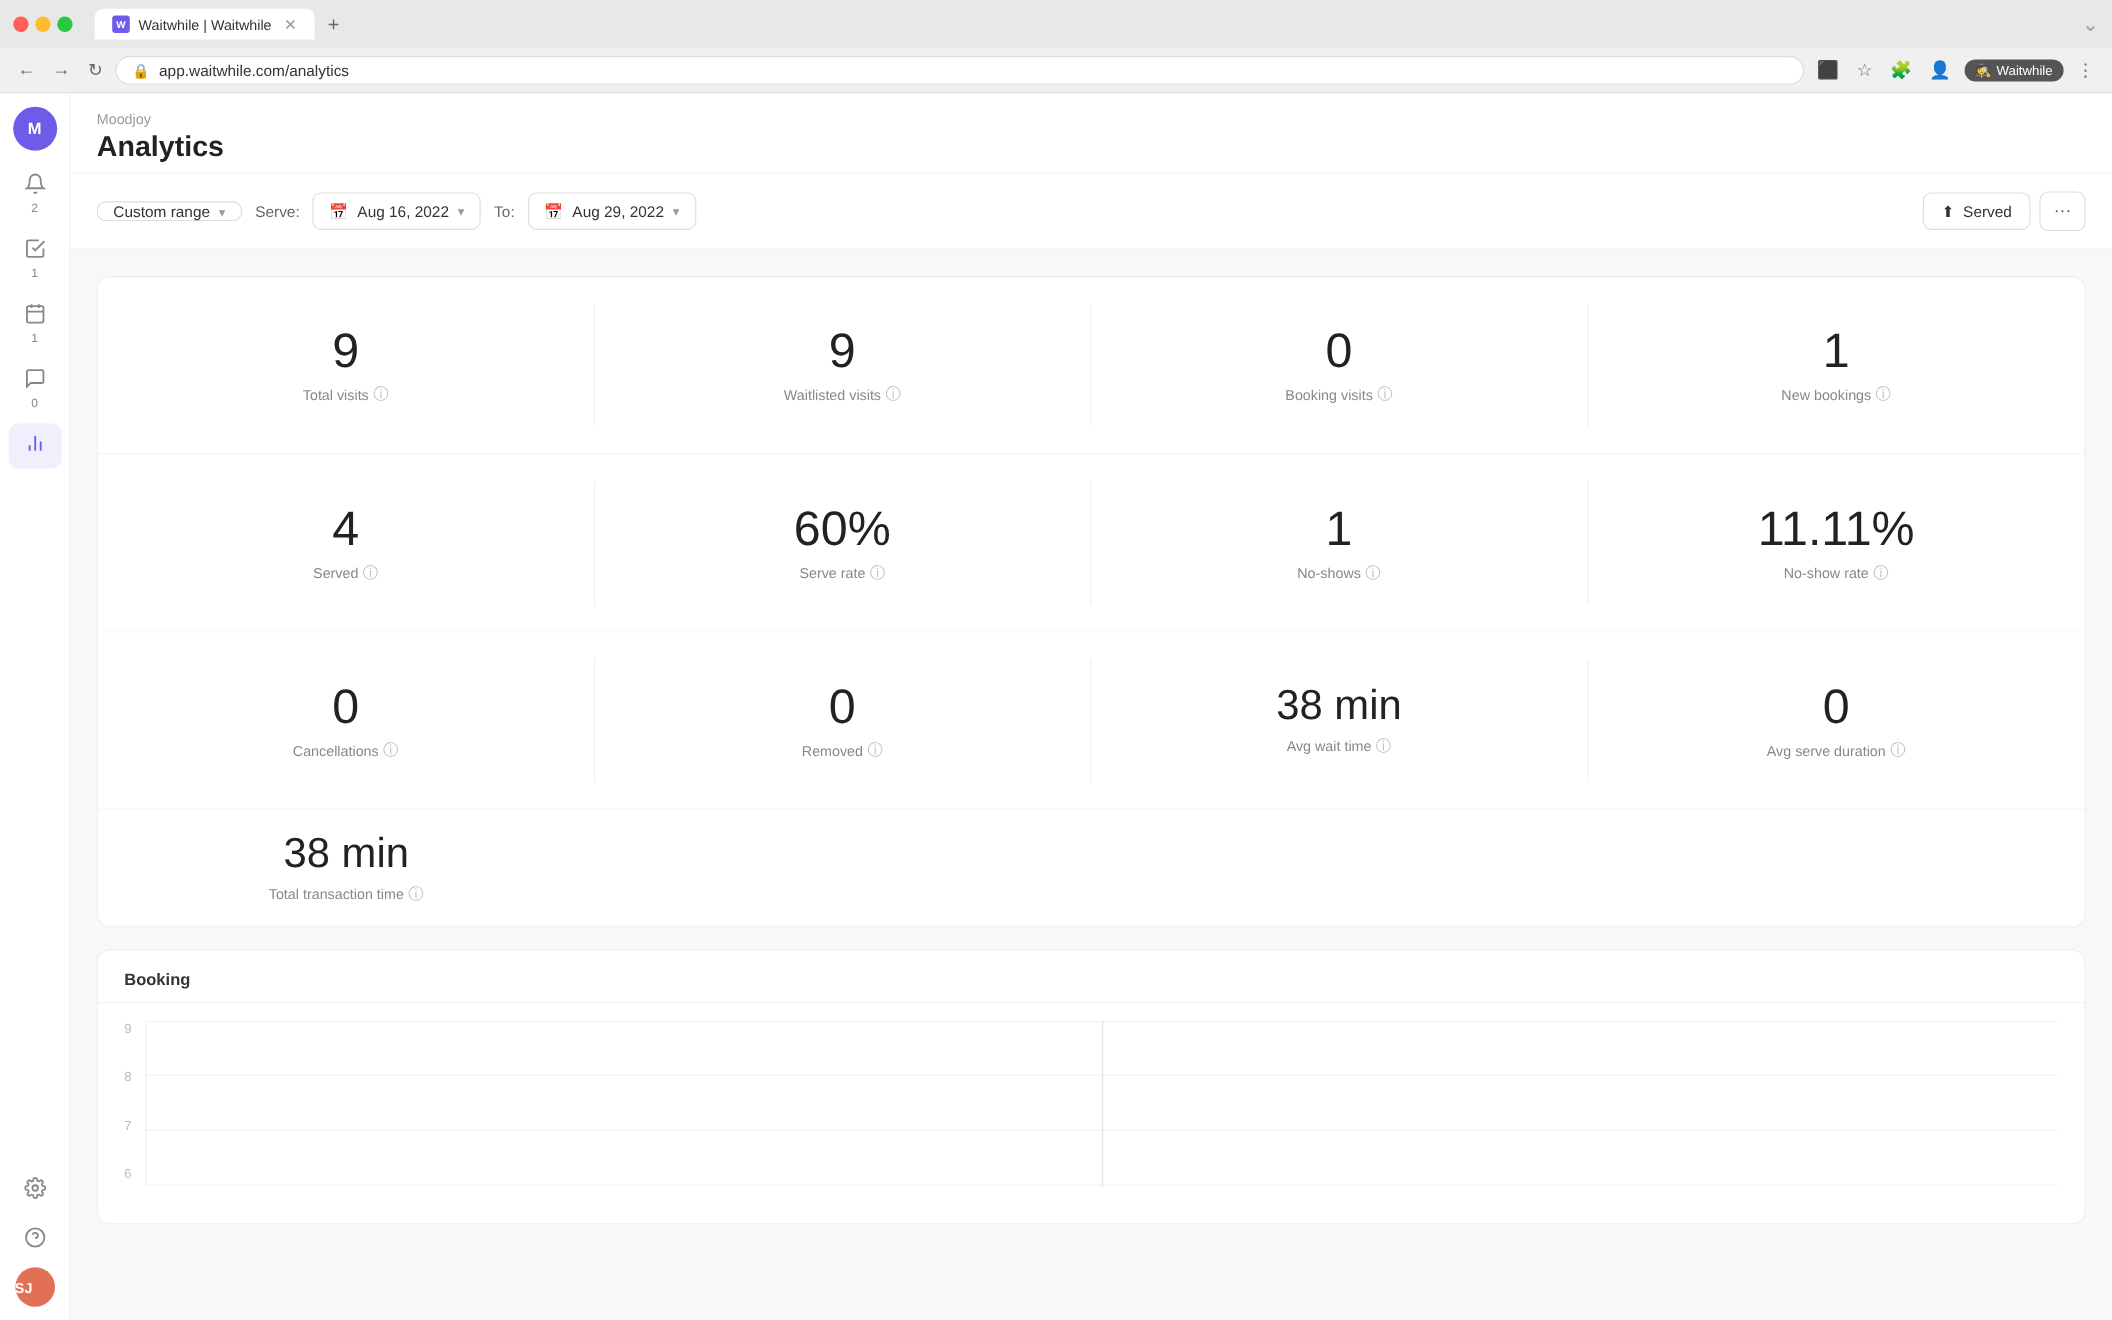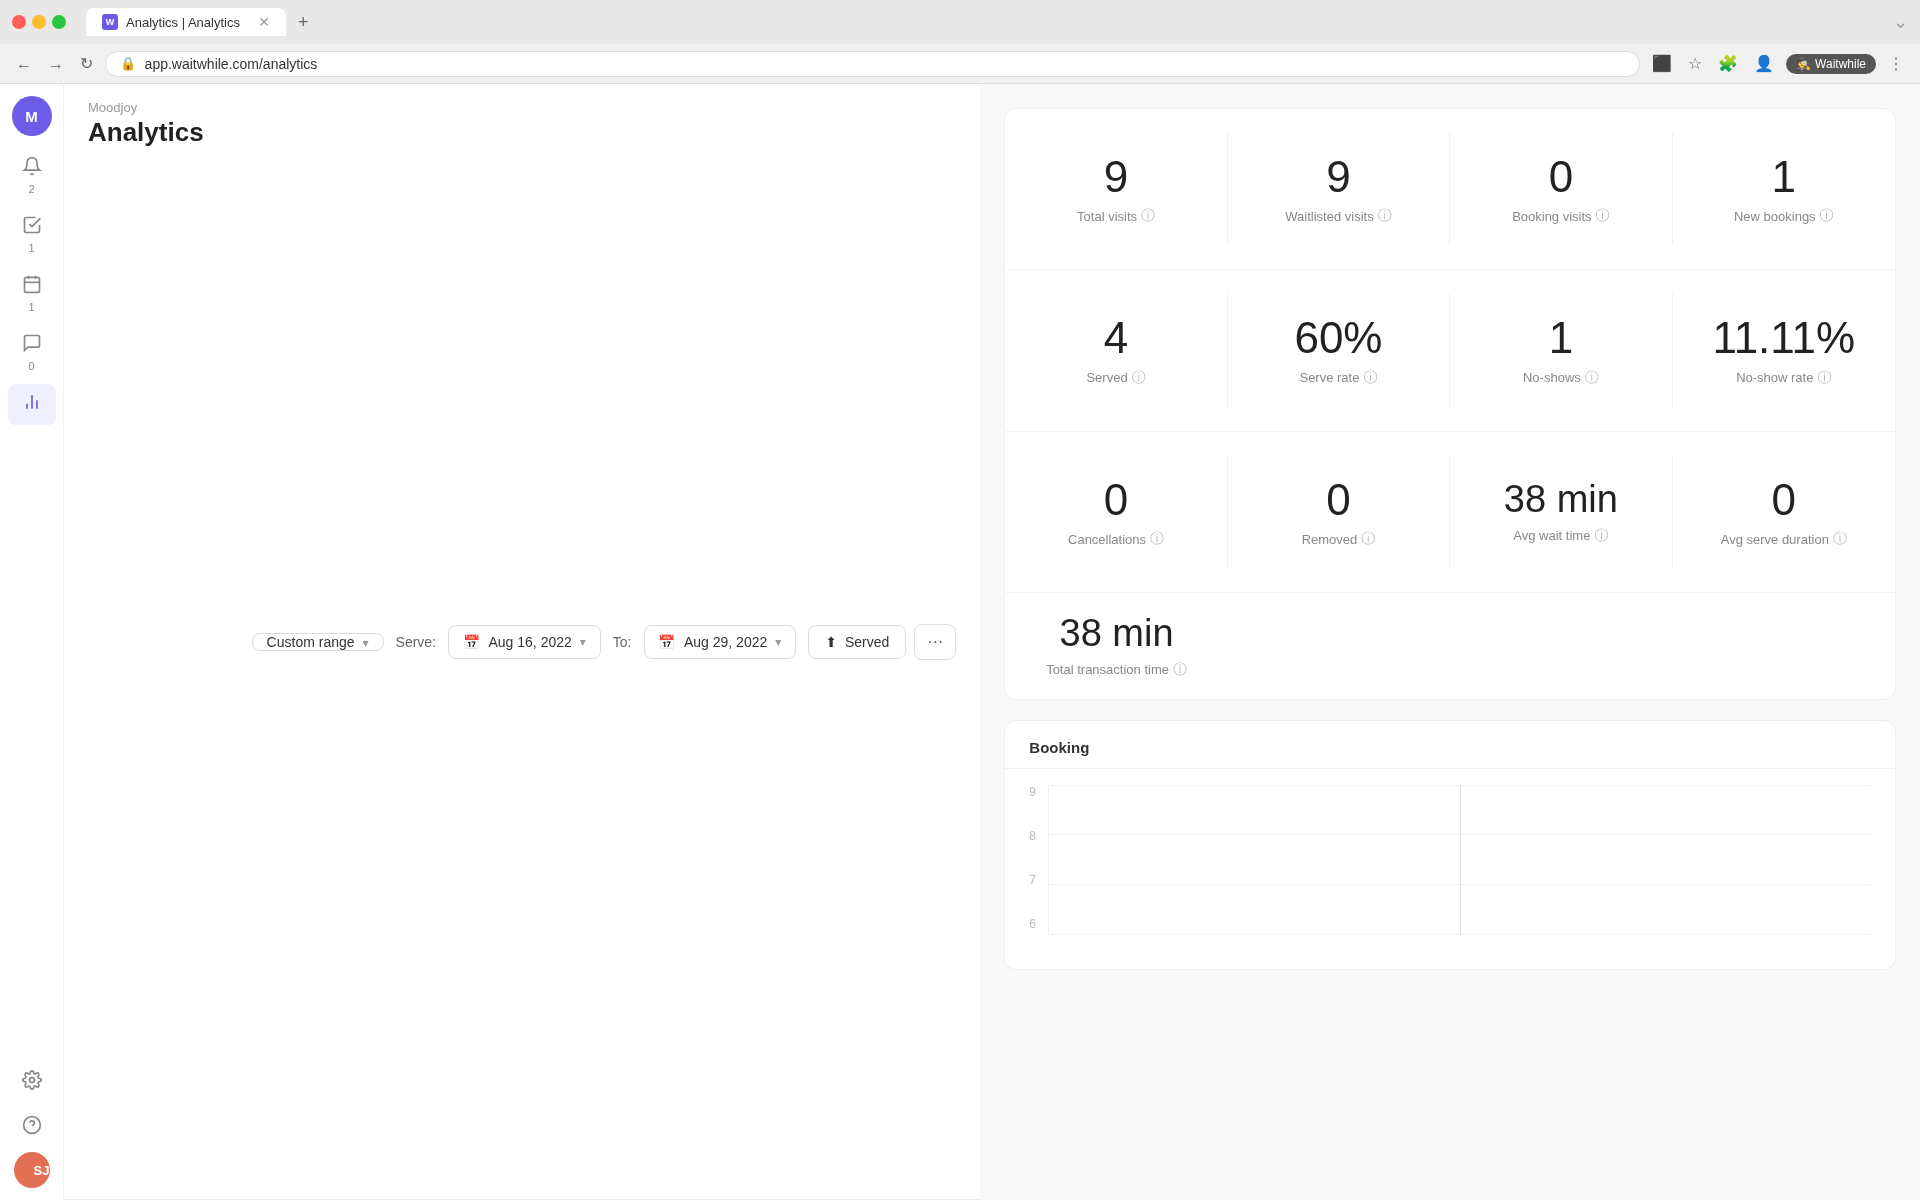--- a/index.html
+++ b/index.html
@@ -31,24 +31,24 @@
 
     
     .sidebar { width: 64px; background: white; border-right: 1px solid #eee; display: flex; flex-direction: column; align-items: center; padding: 12px 0; gap: 4px; }
     .sidebar-avatar { width: 40px; height: 40px; border-radius: 50%; background: #6c5ce7; color: white; display: flex; align-items: center; justify-content: center; font-size: 15px; font-weight: 600; margin-bottom: 8px; cursor: pointer; }
     .sidebar-item { display: flex; flex-direction: column; align-items: center; padding: 8px 4px; cursor: pointer; width: 48px; border-radius: 8px; position: relative; gap: 2px; }
     .sidebar-item.active { background: #f0effe; }
     .sidebar-icon { font-size: 18px; color: #888; }
     .sidebar-item.active .sidebar-icon { color: #6c5ce7; }
     .sidebar-badge { font-size: 11px; color: #888; }
     .sidebar-bottom { margin-top: auto; display: flex; flex-direction: column; align-items: center; gap: 4px; }
-    .sidebar-user-avatar { width: 36px; height: 36px; border-radius: 50%; background: #e17055; color: white; display: flex; align-items: center; justify-content: flex-end; font-size: 13px; font-weight: 600; cursor: pointer; }
-
-    
-    .main-content { flex: 1; display: flex; flex-direction: row; overflow: hidden; }
+    .sidebar-user-avatar { width: 36px; height: 36px; border-radius: 50%; background: #e17055; color: white; display: flex; align-items: center; justify-content: flex-start; font-size: 13px; font-weight: 600; cursor: pointer; }
+
+    
+    .main-content { flex: 1; display: flex; flex-direction: column; overflow: hidden; }
 
     
     .page-header { padding: 16px 24px 8px; border-bottom: 1px solid #eee; background: white; }
     .breadcrumb { font-size: 13px; color: #999; }
     .page-title { font-size: 26px; font-weight: 600; color: #222; margin-top: 2px; }
 
     
     .toolbar { display: flex; align-items: center; padding: 16px 24px; background: white; gap: 12px; border-bottom: 1px solid #eee; }
     .range-select { display: flex; align-items: flex-end; background: white; border: 1px solid #ddd; border-radius: 8px; padding: 0 14px; gap: 8px; cursor: pointer; font-size: 14px; color: #333; }
     .range-select-arrow { color: #999; font-size: 12px; }
@@ -84,21 +84,21 @@
 
 <div class="browser-chrome">
   <div class="browser-titlebar">
     <div class="browser-dots">
       <div class="dot dot-red"></div>
       <div class="dot dot-yellow"></div>
       <div class="dot dot-green"></div>
     </div>
     <div class="browser-tab">
       <div class="browser-tab-icon">W</div>
-      <span>Analytics | Analytics</span>
+      <span>Waitwhile | Waitwhile</span>
       <span class="tab-close">✕</span>
     </div>
     <button class="tab-new">+</button>
     <div style="margin-left: auto; color: #999; font-size: 18px;">⌄</div>
   </div>
   <div class="browser-toolbar">
     <button class="nav-btn">←</button>
     <button class="nav-btn">→</button>
     <button class="nav-btn">↻</button>
     <div class="address-bar">

